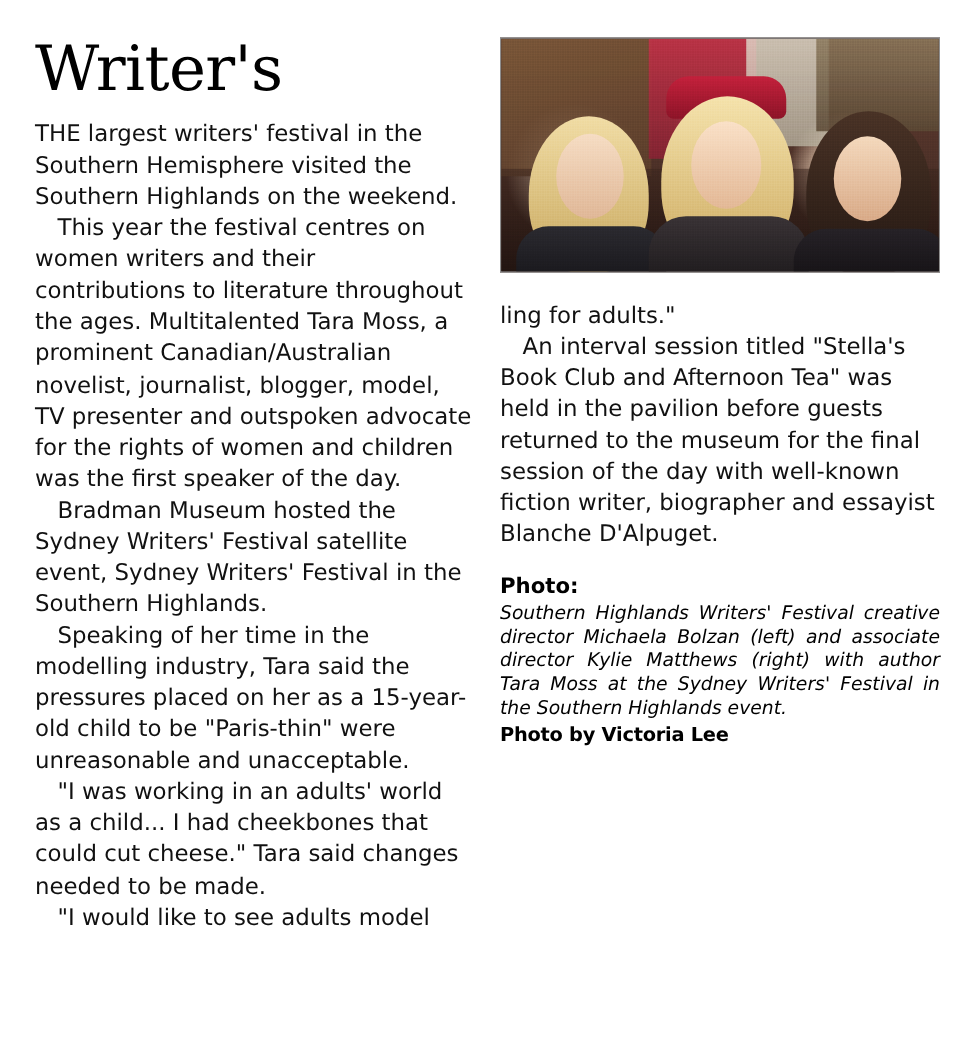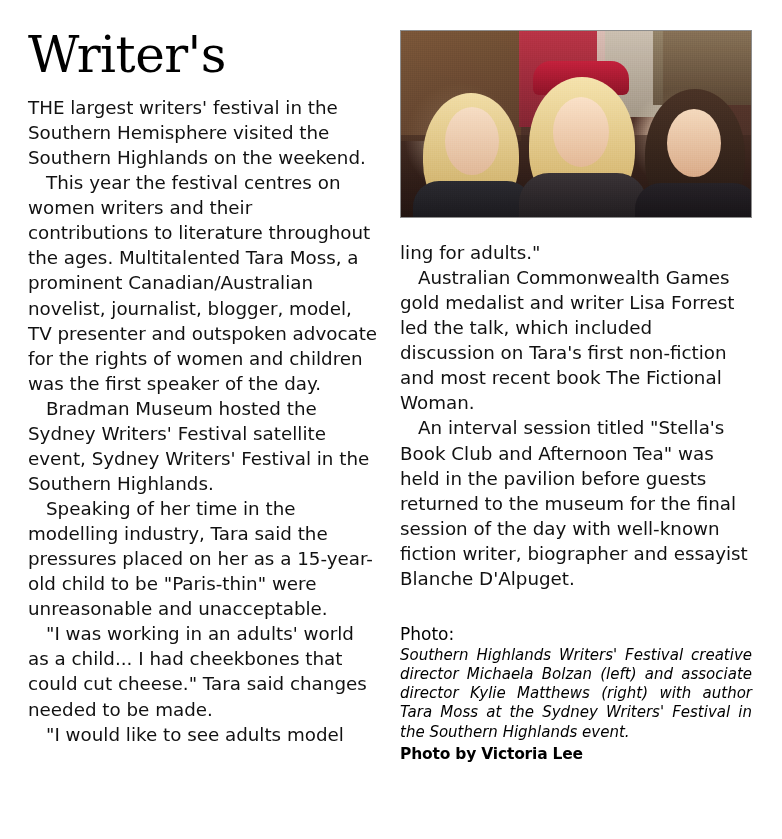--- a/index.html
+++ b/index.html
@@ -124,22 +124,22 @@
   .right-body {
     margin-top: 22px;
     font-size: 18.3px;
     line-height: 1.37;
     color: #111;
   }
   .right-body p { margin: 0; }
   .right-body p.indent { text-indent: 18px; }
 
   .photo-heading {
-    margin-top: 33px;
-    font-weight: normal;
+    margin-top: 18px;
+    font-weight: bold;
     font-size: 17px;
     color: #000;
   }
   .caption {
     margin-top: 2px;
     font-size: 15px;
     line-height: 1.28;
     text-align: justify;
     color: #000;
     font-style: italic;
@@ -194,21 +194,20 @@
 
         <div class="ph p3-hair"></div>
         <div class="ph p3-face"></div>
         <div class="ph p3-body"></div>
       </div>
       <div class="photo-grain"></div>
     </div>
 
     <div class="right-body">
       <p>ling for adults."</p>
-      <p class="indent">Australian Commonwealth Games gold medalist and writer Lisa Forrest led the talk, which included discussion on Tara's first non-fiction and most recent book The Fictional Woman.</p>
       <p class="indent">An interval session titled "Stella's Book Club and Afternoon Tea" was held in the pavilion before guests returned to the museum for the final session of the day with well-known fiction writer, biographer and essayist Blanche D'Alpuget.</p>
     </div>
 
     <div class="photo-heading">Photo:</div>
     <div class="caption">Southern Highlands Writers' Festival creative director Michaela Bolzan (left) and associate director Kylie Matthews (right) with author Tara Moss at the Sydney Writers' Festival in the Southern Highlands event.</div>
     <div class="credit">Photo by Victoria Lee</div>
   </div>
 
 </div>
 

